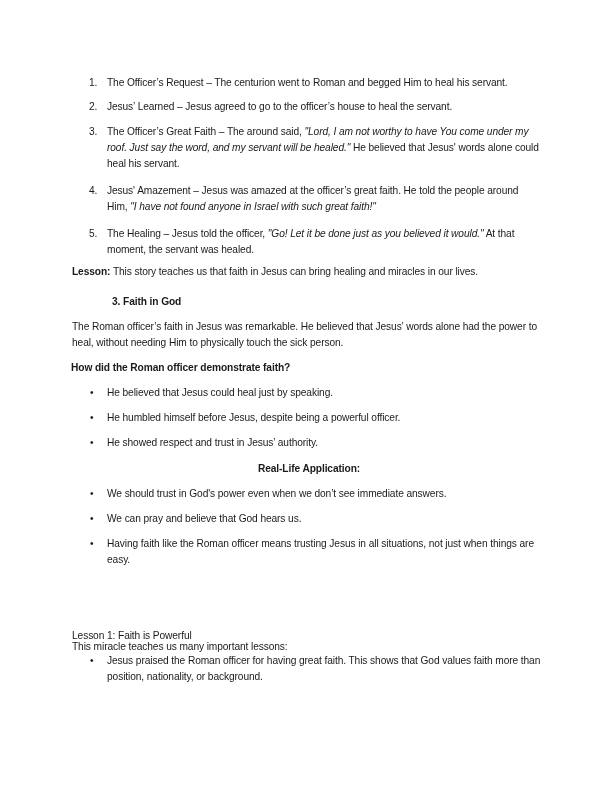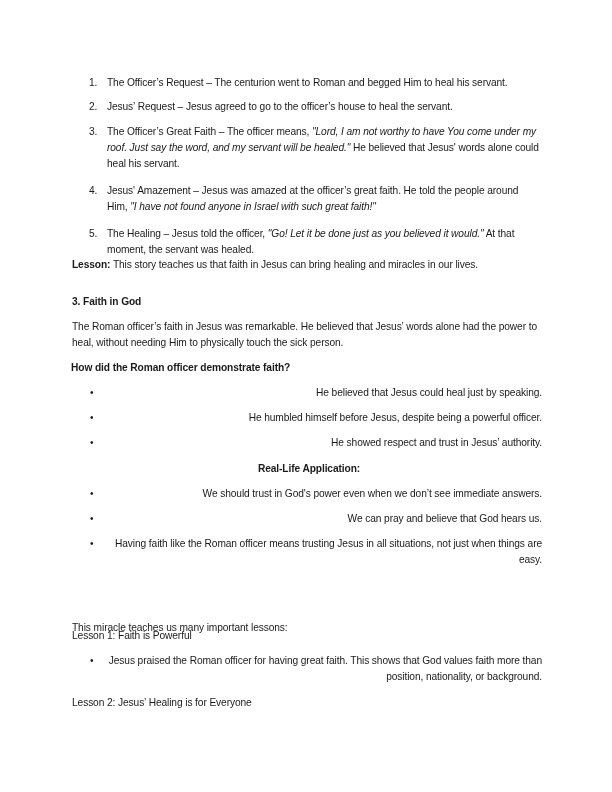--- a/index.html
+++ b/index.html
@@ -5,59 +5,59 @@
   html, body { margin: 0; padding: 0; background: #ffffff; }
   body { width: 612px; height: 792px; position: relative; overflow: hidden;
          font-family: "Liberation Sans", sans-serif; color: #1a1a1a; }
   .page { position: absolute; left: 0; top: 0; width: 612px; height: 792px; }
   .blk { position: absolute; left: 72px; width: 470px; font-size: 10.2px; line-height: 15.8px; letter-spacing: -0.1px; }
   .item { position: absolute; left: 89px; width: 452px; font-size: 10.2px; line-height: 15.8px; letter-spacing: -0.1px; }
   .item .num { position: absolute; left: 0; top: 0; }
   .item .txt { display: block; margin-left: 18px; }
   .bul { position: absolute; left: 90px; width: 452px; font-size: 10.2px; line-height: 15.8px; letter-spacing: -0.1px; }
   .bul .dot { position: absolute; left: 0; top: 0; }
-  .bul .txt { display: block; margin-left: 17px; text-align: right; }
+  .bul .txt { display: block; margin-left: 17px; }
   b, .b { font-weight: bold; }
   i { font-style: italic; }
 </style>
 </head>
 <body>
 
 <div class="page">
 
   <div class="item" style="top:75px;">
     <span class="num">1.</span>
     <span class="txt"><span>The Officer’s Request</span><span> – The centurion went to Roman and begged Him to heal his servant.</span></span>
   </div>
 
   <div class="item" style="top:99px;">
     <span class="num">2.</span>
-    <span class="txt"><span>Jesus’ Request</span><span> – Jesus agreed to go to the officer’s house to heal the servant.</span></span>
+    <span class="txt"><span>Jesus’ Learned</span><span> – Jesus agreed to go to the officer’s house to heal the servant.</span></span>
   </div>
 
   <div class="item" style="top:124px;">
     <span class="num">3.</span>
-    <span class="txt"><span>The Officer’s Great Faith</span><span> – The officer means, </span><i>"Lord, I am not worthy to have You come under my roof. Just say the word, and my servant will be healed."</i><span> He believed that Jesus' words alone could heal his servant.</span></span>
+    <span class="txt"><span>The Officer’s Great Faith</span><span> – The around said, </span><i>"Lord, I am not worthy to have You come under my roof. Just say the word, and my servant will be healed."</i><span> He believed that Jesus' words alone could heal his servant.</span></span>
   </div>
 
   <div class="item" style="top:183px;">
     <span class="num">4.</span>
     <span class="txt"><span>Jesus' Amazement</span><span> – Jesus was amazed at the officer’s great faith. He told the people around Him, </span><i>"I have not found anyone in Israel with such great faith!"</i></span>
   </div>
 
   <div class="item" style="top:226px;">
     <span class="num">5.</span>
     <span class="txt"><span>The Healing</span><span> – Jesus told the officer, </span><i>"Go! Let it be done just as you believed it would."</i><span> At that moment, the servant was healed.</span></span>
   </div>
 
-  <div class="blk" style="top:257px;">
+  <div class="blk" style="top:264px;">
     <b>Lesson:</b><span> This story teaches us that faith in Jesus can bring healing and miracles in our lives.</span>
   </div>
 
-  <div class="blk b" style="top:294px;">3. Faith in God</div>
+  <div class="blk b" style="top:294px;margin-left:40px;">3. Faith in God</div>
   <div class="blk" style="top:319px;">The Roman officer’s faith in Jesus was remarkable. He believed that Jesus’ words alone had the power to heal, without needing Him to physically touch the sick person.</div>
   <div class="blk b" style="top:360px; left:71px;">How did the Roman officer demonstrate faith?</div>
 
   <div class="bul" style="top:385px;">
     <span class="dot">•</span>
     <span class="txt">He believed that Jesus could heal just by speaking.</span>
   </div>
   <div class="bul" style="top:410px;">
     <span class="dot">•</span>
     <span class="txt">He humbled himself before Jesus, despite being a powerful officer.</span>
@@ -75,23 +75,22 @@
   </div>
   <div class="bul" style="top:511px;">
     <span class="dot">•</span>
     <span class="txt">We can pray and believe that God hears us.</span>
   </div>
   <div class="bul" style="top:536px;">
     <span class="dot">•</span>
     <span class="txt">Having faith like the Roman officer means trusting Jesus in all situations, not just when things are easy.</span>
   </div>
 
-  <div class="blk" style="top:620px;">This miracle teaches us many important lessons:</div>
+  <div class="blk" style="top:639px;">This miracle teaches us many important lessons:</div>
   <div class="blk" style="top:628px;">Lesson 1: Faith is Powerful</div>
 
   <div class="bul" style="top:653px;">
     <span class="dot">•</span>
     <span class="txt">Jesus praised the Roman officer for having great faith. This shows that God values faith more than position, nationality, or background.</span>
   </div>
 
-  <div class="blk" style="top:695px;">Lesson 2: Jesus’ Healing is for Everyone</div>
 
 </div>
 
 </body></html>

